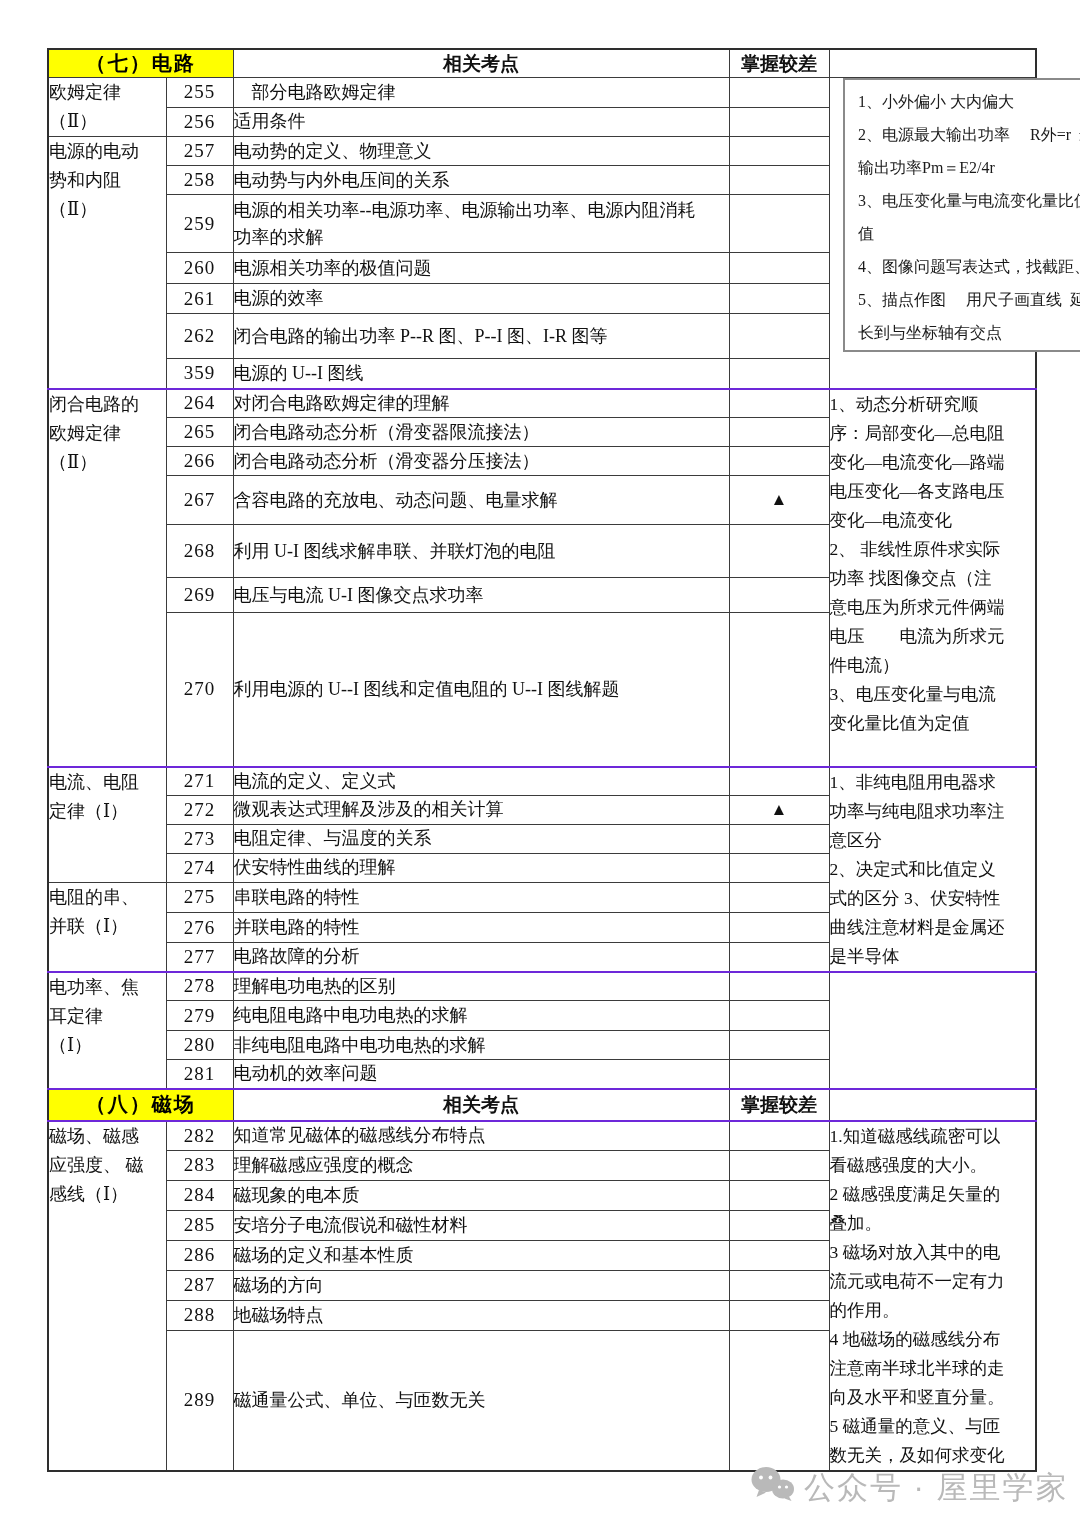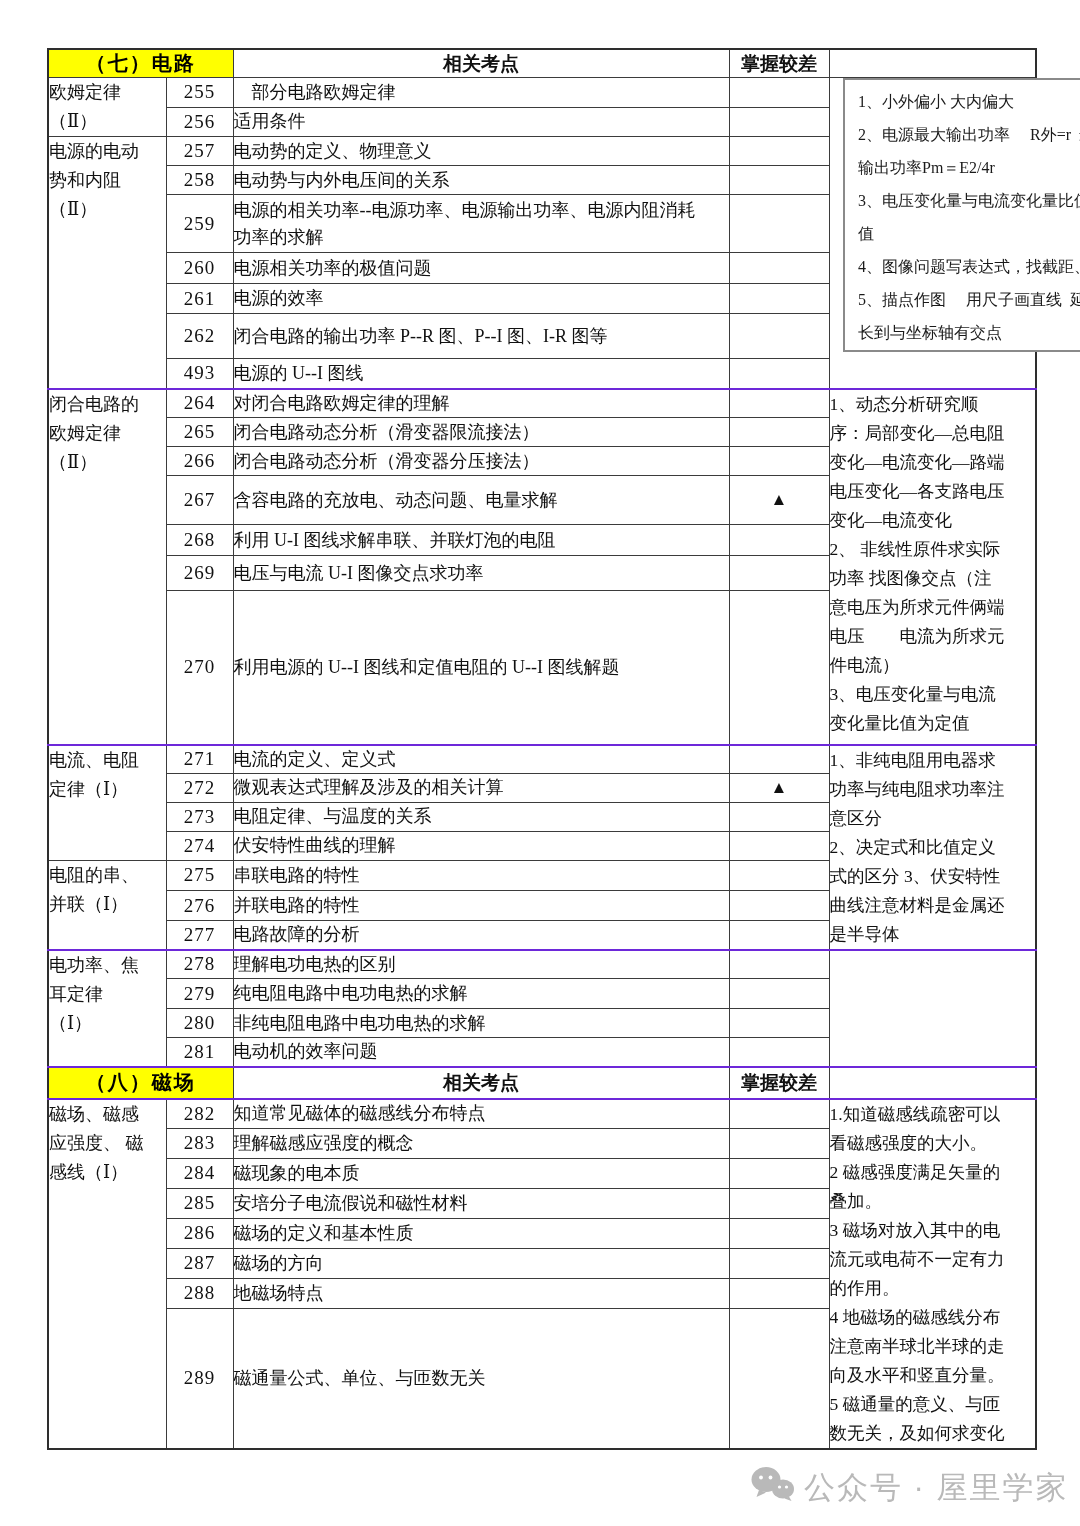--- a/index.html
+++ b/index.html
@@ -141,21 +141,21 @@
         <td class="num">261</td>
         <td class="topic">电源的效率</td>
         <td class="mark"></td>
       </tr>
       <tr style="height: 45px;">
         <td class="num">262</td>
         <td class="topic">闭合电路的输出功率 P--R 图、P--I 图、I-R 图等</td>
         <td class="mark"></td>
       </tr>
       <tr style="height: 30px;">
-        <td class="num">493</td>
+        <td class="num">359</td>
         <td class="topic">电源的 U--I 图线</td>
         <td class="mark"></td>
       </tr>
       <tr class="sec" style="height: 29px;">
         <td class="cat" rowspan="7">闭合电路的
 欧姆定律
 （Ⅱ）</td>
         <td class="num">264</td>
         <td class="topic">对闭合电路欧姆定律的理解</td>
         <td class="mark"></td>
@@ -180,21 +180,21 @@
       <tr style="height: 29px;">
         <td class="num">266</td>
         <td class="topic">闭合电路动态分析（滑变器分压接法）</td>
         <td class="mark"></td>
       </tr>
       <tr style="height: 49px;">
         <td class="num">267</td>
         <td class="topic">含容电路的充放电、动态问题、电量求解</td>
         <td class="mark">▲</td>
       </tr>
-      <tr style="height: 31px;">
+      <tr style="height: 53px;">
         <td class="num">268</td>
         <td class="topic">利用 U-I 图线求解串联、并联灯泡的电阻</td>
         <td class="mark"></td>
       </tr>
       <tr style="height: 35px;">
         <td class="num">269</td>
         <td class="topic">电压与电流 U-I 图像交点求功率</td>
         <td class="mark"></td>
       </tr>
       <tr style="height: 154px;">

